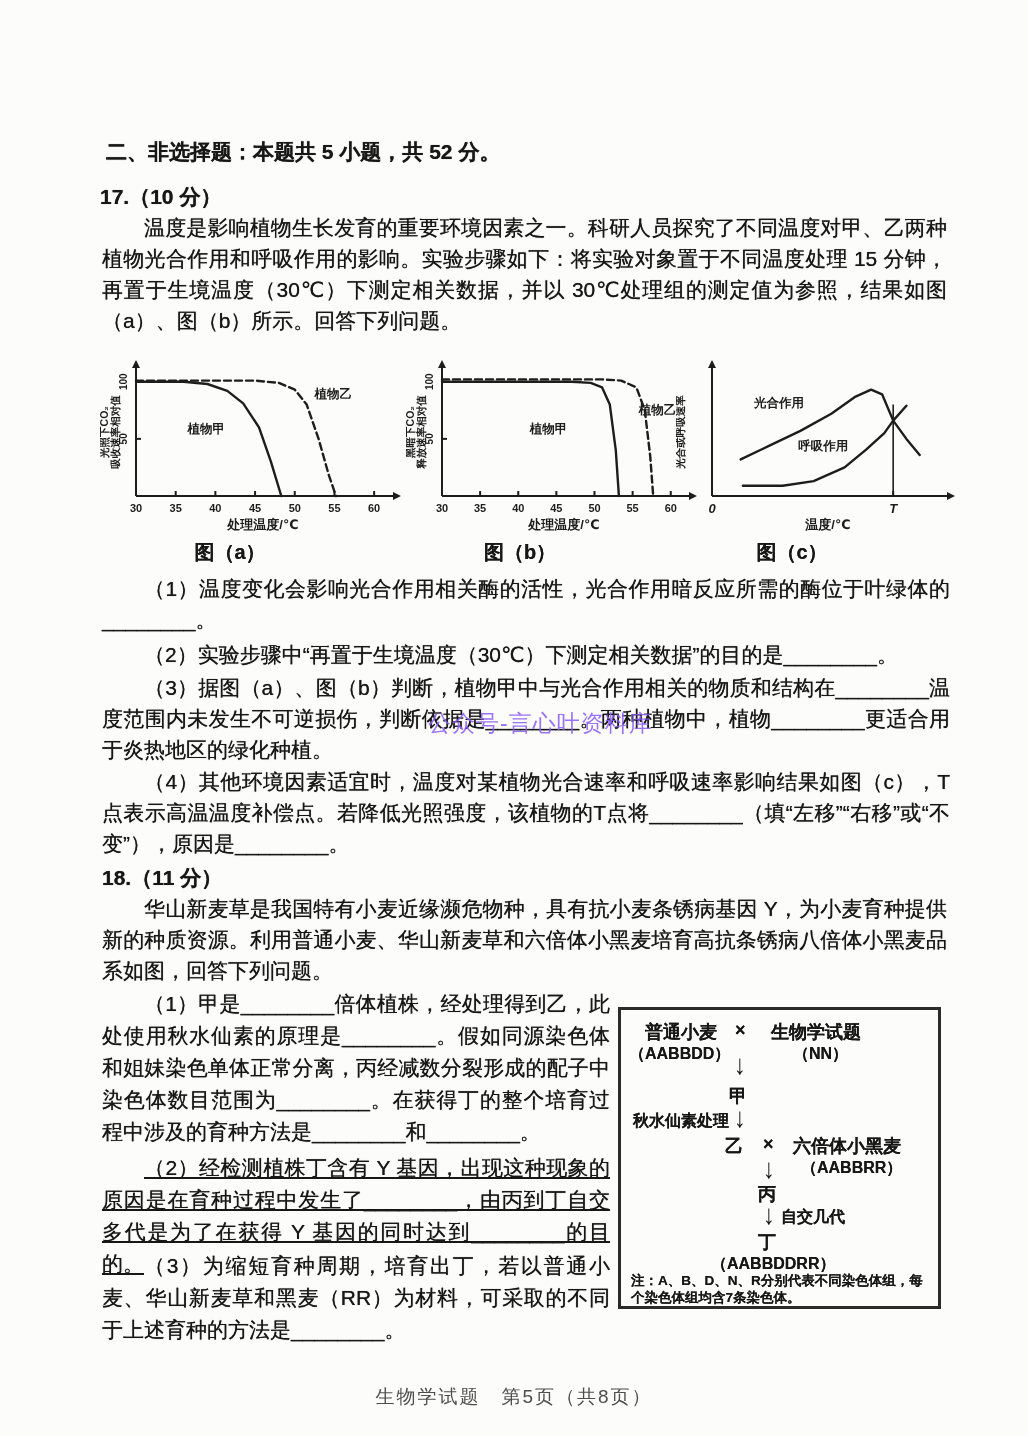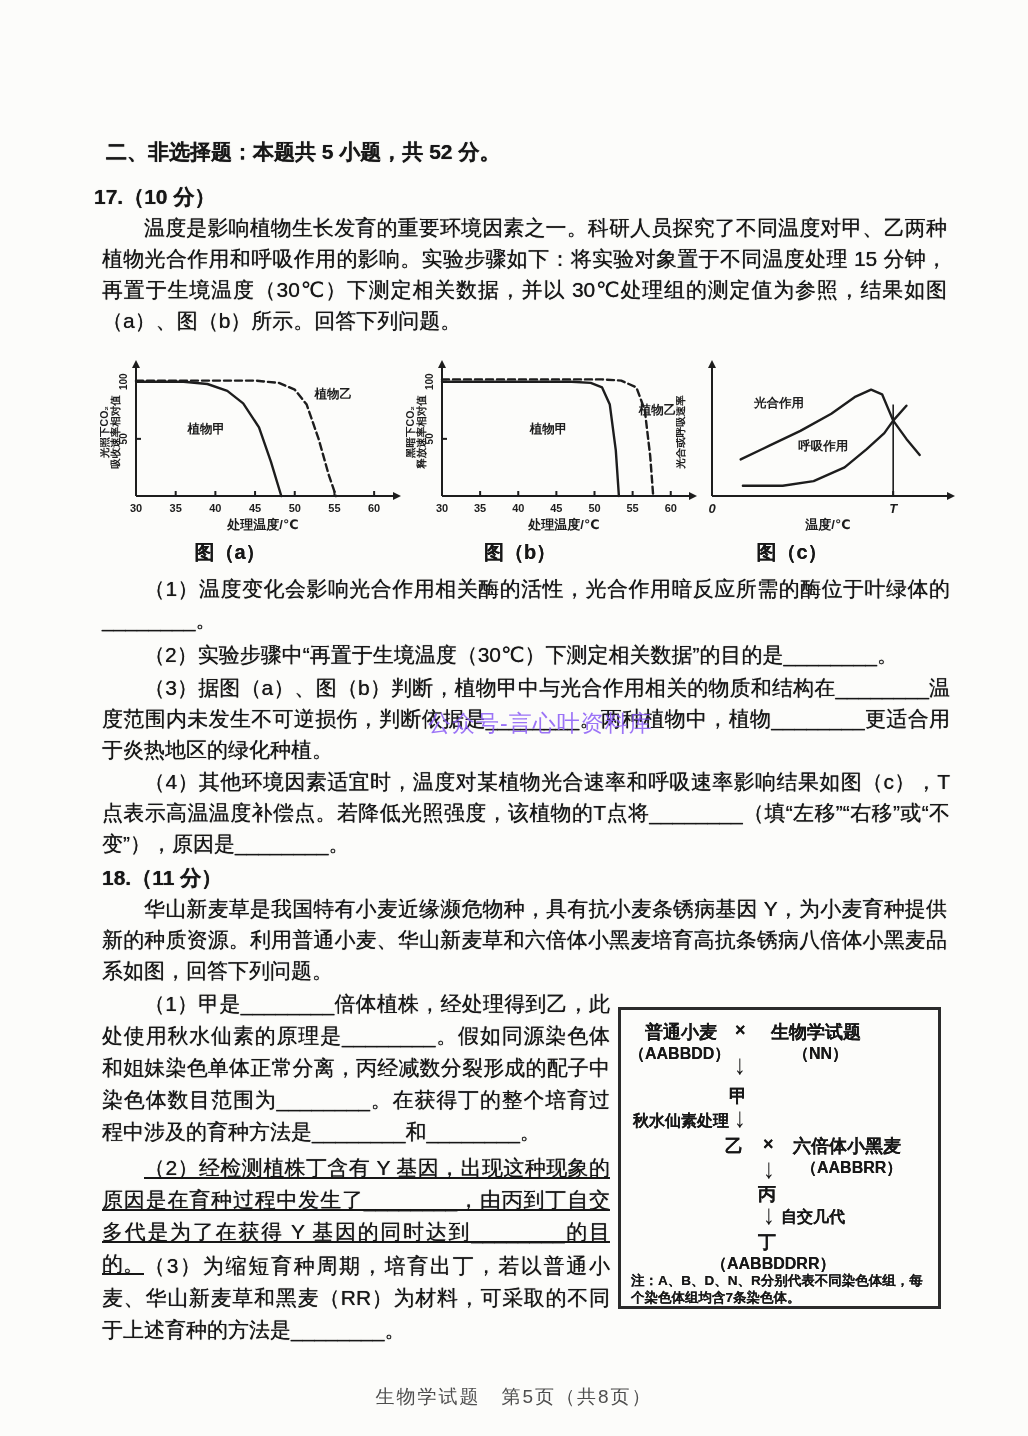--- a/index.html
+++ b/index.html
@@ -34,21 +34,21 @@
   .dnote{position:absolute;font-size:13.5px;line-height:17px;font-weight:bold;
     text-shadow:0 0 .5px rgba(20,20,20,.8);}
 </style>
 </head>
 <body>
 
 <div class="page">
 
   <div class="para noindent hdr" style="left:106px;top:136px;width:700px;">二、非选择题：本题共 5 小题，共 52 分。</div>
 
-  <div class="para noindent hdr" style="left:94px;top:181px;width:300px;">17.（10 分）</div>
+  <div class="para noindent hdr" style="left:100px;top:181px;width:300px;">17.（10 分）</div>
 
   <div class="para" style="left:102px;top:212px;width:845px;">温度是影响植物生长发育的重要环境因素之一。科研人员探究了不同温度对甲、乙两种植物光合作用和呼吸作用的影响。实验步骤如下：将实验对象置于不同温度处理 15 分钟，再置于生境温度（30℃）下测定相关数据，并以 30℃处理组的测定值为参照，结果如图（a）、图（b）所示。回答下列问题。</div>
 
   <svg class="chart" style="left:100px;top:356px;" width="302" height="180">
       <line x1="36" y1="140" x2="299" y2="140" stroke="#1d1d1d" stroke-width="2"></line>
       <line x1="36" y1="140" x2="36" y2="8" stroke="#1d1d1d" stroke-width="2"></line>
       <polygon points="301,140 293,136 293,144" fill="#1d1d1d"></polygon>
       <polygon points="36,4 32,12 40,12" fill="#1d1d1d"></polygon>
       <line x1="36" y1="140" x2="36" y2="135" stroke="#1d1d1d" stroke-width="2"></line>
       <text x="36" y="156" text-anchor="middle" font-size="11" font-weight="bold" fill="#1d1d1d">30</text>

